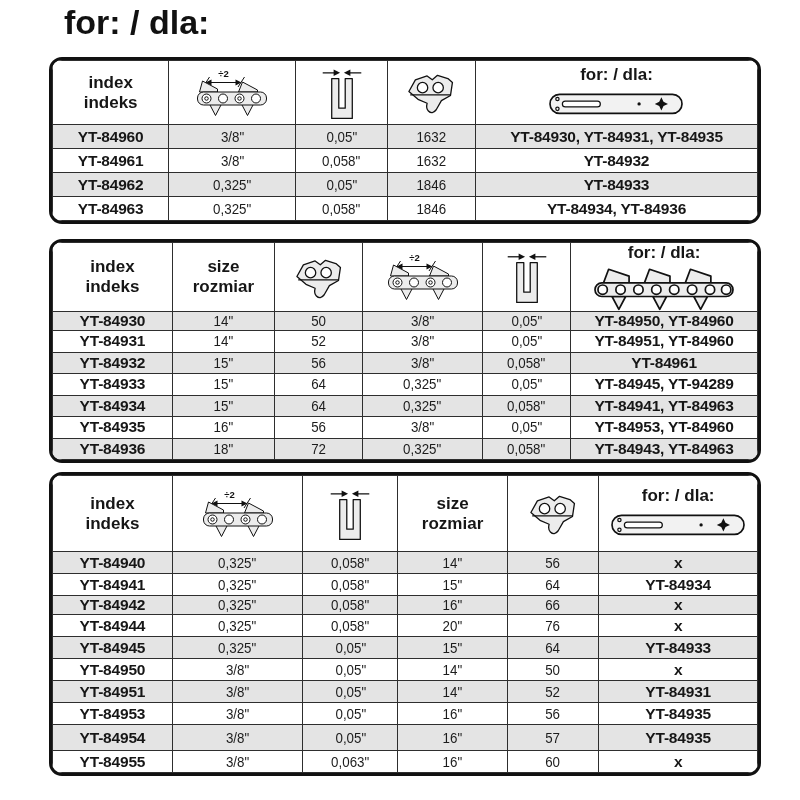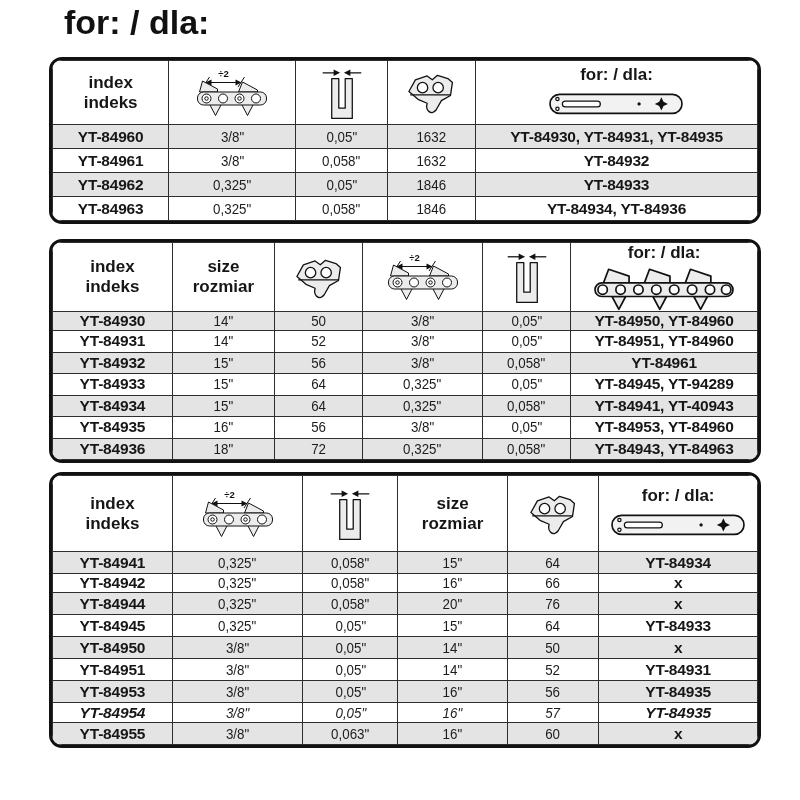--- a/index.html
+++ b/index.html
@@ -249,21 +249,21 @@
             <td><span class="nv">0,325"</span></td>
             <td><span class="nv">0,05"</span></td>
             <td class="b">YT-84945, YT-94289</td>
           </tr>
           <tr style="height: 21.5px;">
             <td class="b">YT-84934</td>
             <td><span class="nv">15"</span></td>
             <td><span class="nv">64</span></td>
             <td><span class="nv">0,325"</span></td>
             <td><span class="nv">0,058"</span></td>
-            <td class="b">YT-84941, YT-40943</td>
+            <td class="b">YT-84941, YT-84963</td>
           </tr>
           <tr style="height: 21.5px;">
             <td class="b">YT-84935</td>
             <td><span class="nv">16"</span></td>
             <td><span class="nv">56</span></td>
             <td><span class="nv">3/8"</span></td>
             <td><span class="nv">0,05"</span></td>
             <td class="b">YT-84953, YT-84960</td>
           </tr>
           <tr style="height: 21.5px;">
@@ -314,20 +314,28 @@
             </th>
             <th>
               <div class="hl">for: / dla:</div>
               <svg width="150" height="33" class="hicon">
                 <use href="#guide-bar-icon"></use>
               </svg>
             </th>
           </tr>
         </thead>
         <tbody>
+          <tr style="height: 22px;">
+            <td class="b">YT-84940</td>
+            <td><span class="nv">0,325"</span></td>
+            <td><span class="nv">0,058"</span></td>
+            <td><span class="nv">14"</span></td>
+            <td><span class="nv">56</span></td>
+            <td class="b">x</td>
+          </tr>
           <tr style="height: 22px; margin-left: 42px;">
             <td class="b">YT-84941</td>
             <td><span class="nv">0,325"</span></td>
             <td><span class="nv">0,058"</span></td>
             <td><span class="nv">15"</span></td>
             <td><span class="nv">64</span></td>
             <td class="b">YT-84934</td>
           </tr>
           <tr style="height: 16px;">
             <td class="b">YT-84942</td>
@@ -370,21 +378,21 @@
             <td class="b">YT-84931</td>
           </tr>
           <tr style="height: 22px;">
             <td class="b">YT-84953</td>
             <td><span class="nv">3/8"</span></td>
             <td><span class="nv">0,05"</span></td>
             <td><span class="nv">16"</span></td>
             <td><span class="nv">56</span></td>
             <td class="b">YT-84935</td>
           </tr>
-          <tr style="height: 20px; font-style: italic;">
+          <tr style="height: 26px;">
             <td class="b">YT-84954</td>
             <td><span class="nv">3/8"</span></td>
             <td><span class="nv">0,05"</span></td>
             <td><span class="nv">16"</span></td>
             <td><span class="nv">57</span></td>
             <td class="b">YT-84935</td>
           </tr>
           <tr style="height: 22px;">
             <td class="b">YT-84955</td>
             <td><span class="nv">3/8"</span></td>

